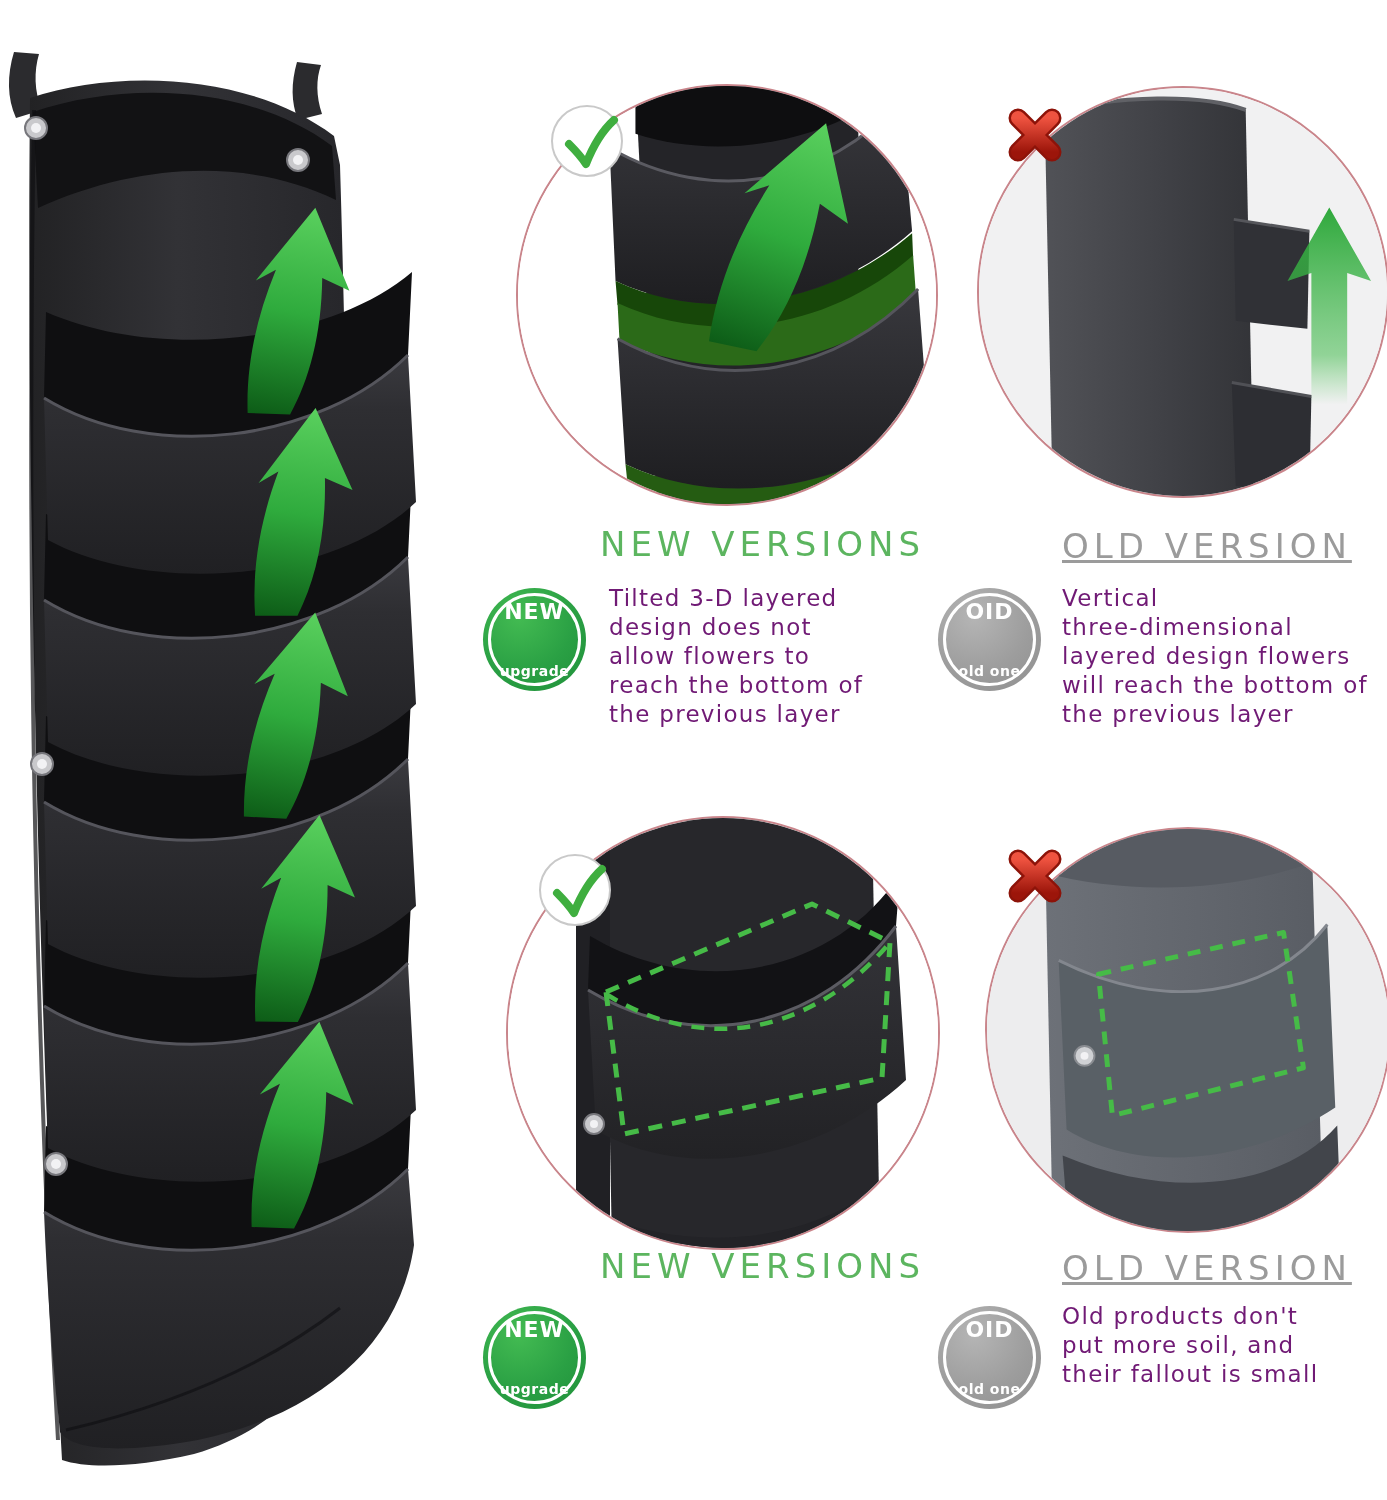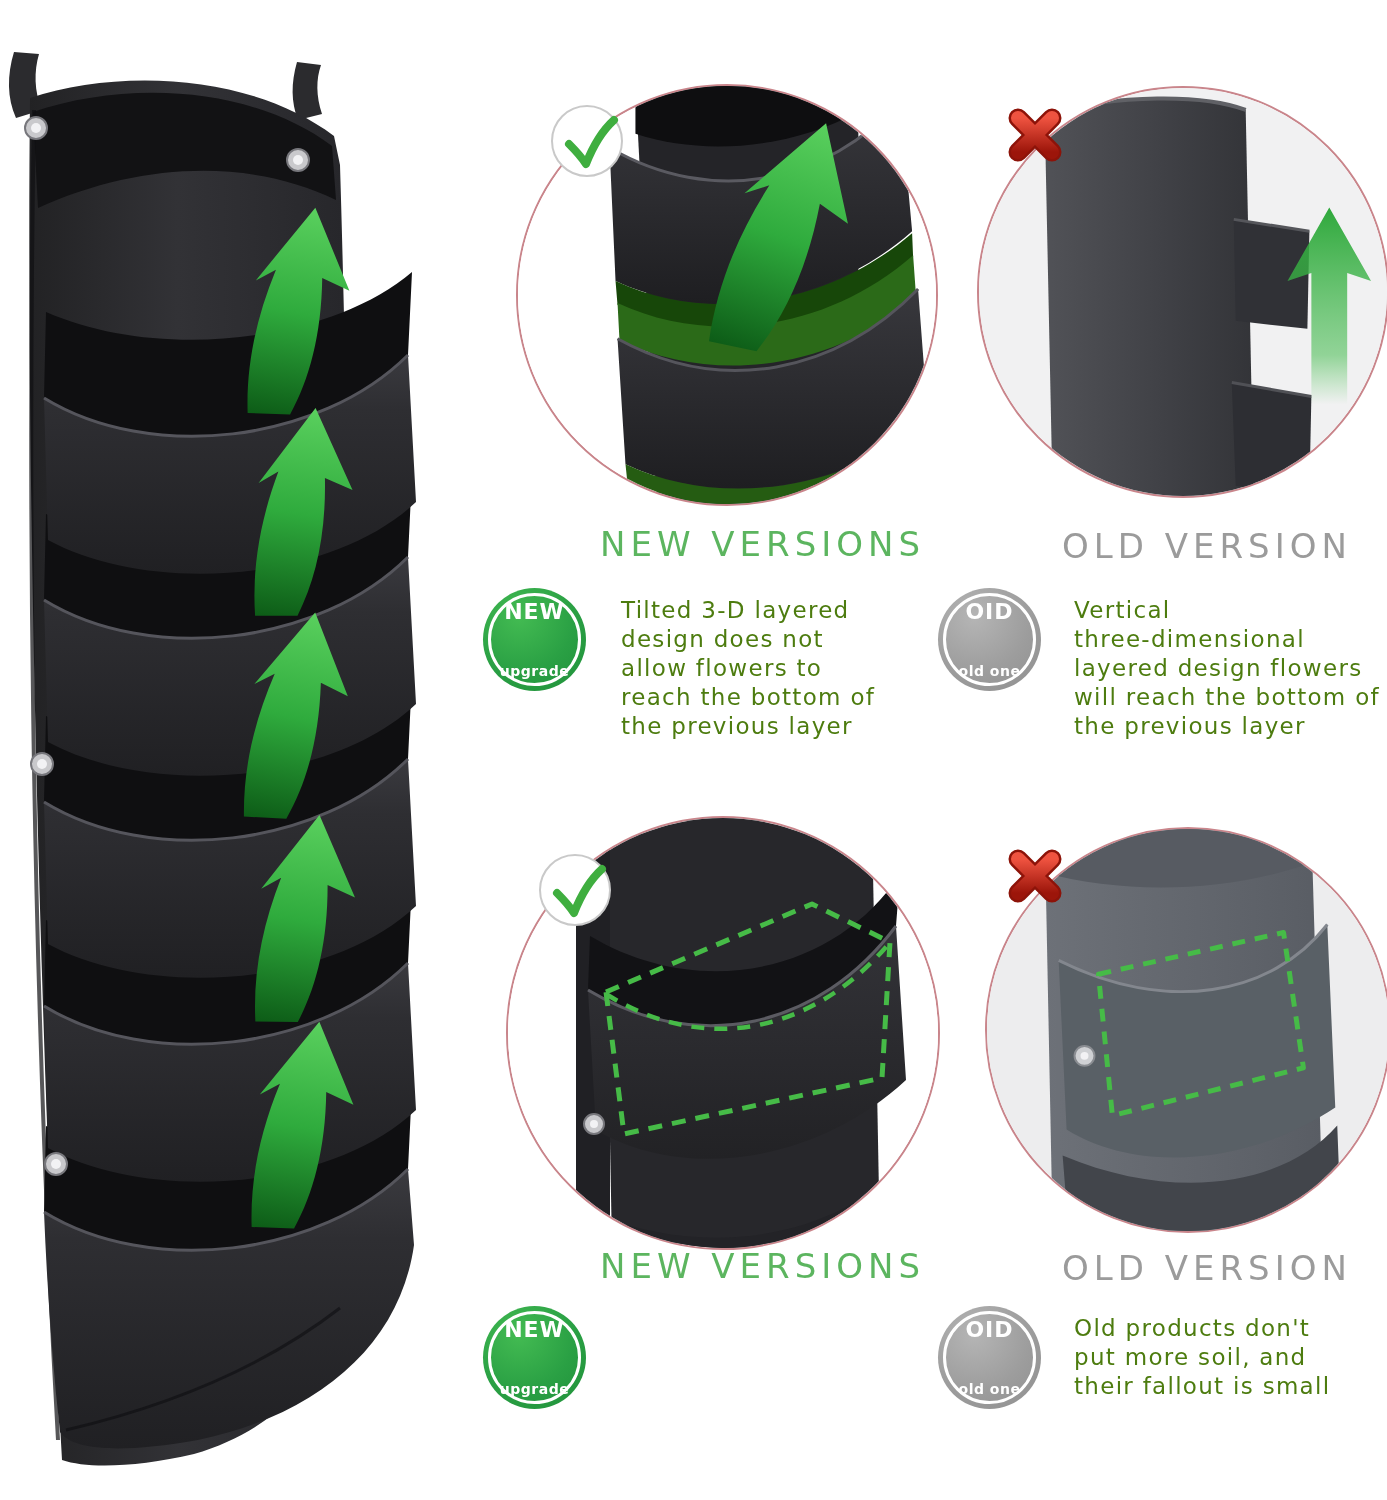--- a/index.html
+++ b/index.html
@@ -16,37 +16,37 @@
   .c-bl{left:506px;top:816px;width:430px;height:430px;}
   .c-br{left:985px;top:827px;width:402px;height:402px;}
   .mark{position:absolute;}
   .mark svg{width:100%;height:100%;}
   .mark-tl{left:549px;top:103px;width:76px;height:76px;}
   .mark-tr{left:999px;top:99px;width:72px;height:72px;}
   .mark-bl{left:537px;top:852px;width:76px;height:76px;}
   .mark-br{left:999px;top:840px;width:72px;height:72px;}
   .heading{position:absolute;margin:0;font-size:34px;font-weight:500;letter-spacing:5px;white-space:nowrap;}
   .h-green{color:#5cb55f;}
-  .h-gray{color:#9b9b9b;}
+  .h-gray{color:#9b9b9b;text-decoration:underline;}
   .h1-new{left:600px;top:524px;}
   .h1-old{left:1062px;top:526px;}
   .h2-new{left:600px;top:1246px;}
   .h2-old{left:1062px;top:1248px;}
   .badge{position:absolute;width:103px;height:103px;border-radius:50%;display:flex;flex-direction:column;
          align-items:center;justify-content:center;color:#fff;text-align:center;}
   .badge::before{content:"";position:absolute;inset:5px;border:3px solid #fff;border-radius:50%;}
   .badge-new{background:radial-gradient(circle at 35% 28%,#43bb52,#2aa044 55%,#1f8f39);}
   .badge-old{background:radial-gradient(circle at 35% 28%,#b5b5b5,#9d9d9d 55%,#8e8e8e);}
   .badge .l1{font-size:22px;font-weight:700;letter-spacing:1px;line-height:1.05;}
   .badge .l2{font-size:14px;font-weight:700;letter-spacing:.5px;margin-top:40px;}
   .b1-new{left:483px;top:588px;}
   .b1-old{left:938px;top:588px;}
   .b2-new{left:483px;top:1306px;}
   .b2-old{left:938px;top:1306px;}
-  .desc{position:absolute;margin:12px;font-size:23px;line-height:29px;letter-spacing:1.3px;color:#4d7c0f;white-space:pre-line;}
+  .desc{position:absolute;margin:0;font-size:23px;line-height:29px;letter-spacing:1.3px;color:#701a75;white-space:pre-line;}
   .d1-new{left:609px;top:584px;width:330px;}
   .d1-old{left:1062px;top:584px;width:340px;}
   .d2-new{left:609px;top:1302px;width:340px;}
   .d2-old{left:1062px;top:1302px;width:340px;}
 </style>
 </head>
 <body>
 
 <div class="canvas">
 

